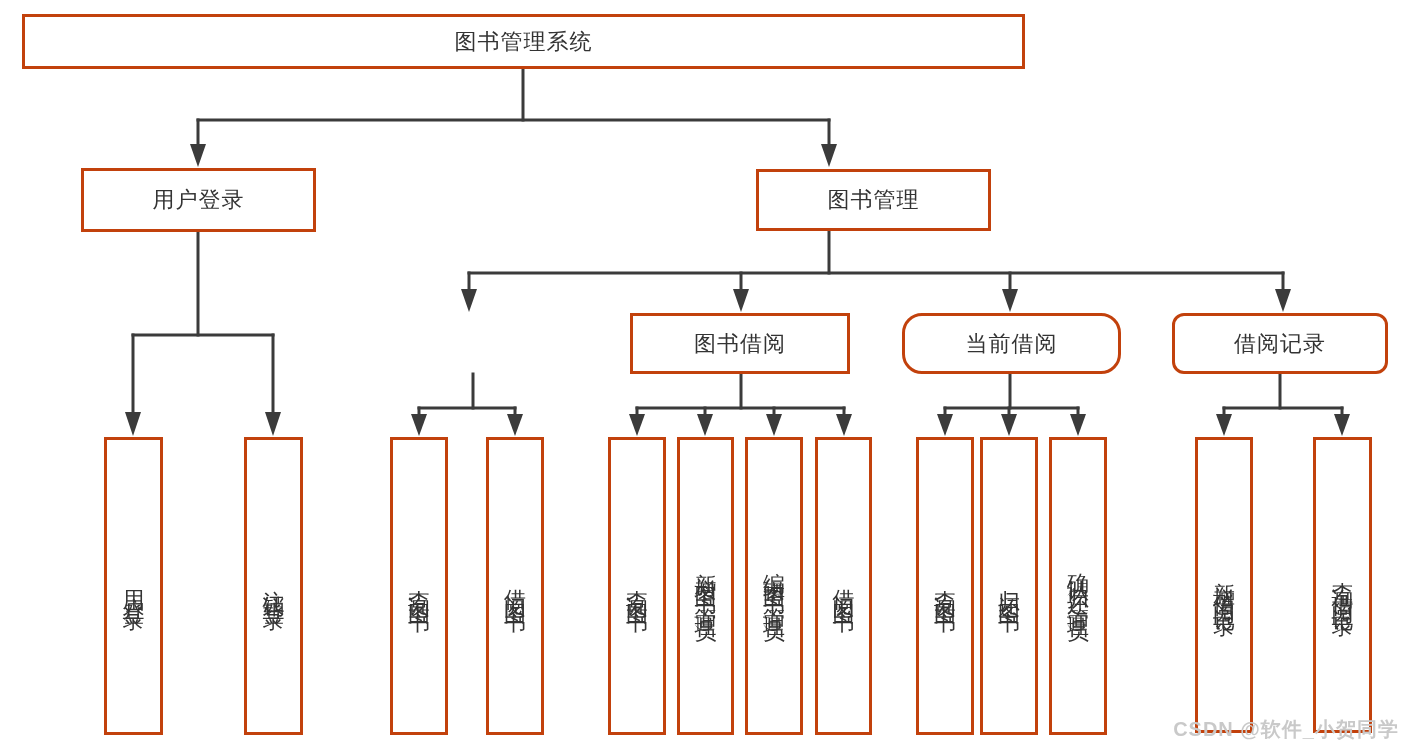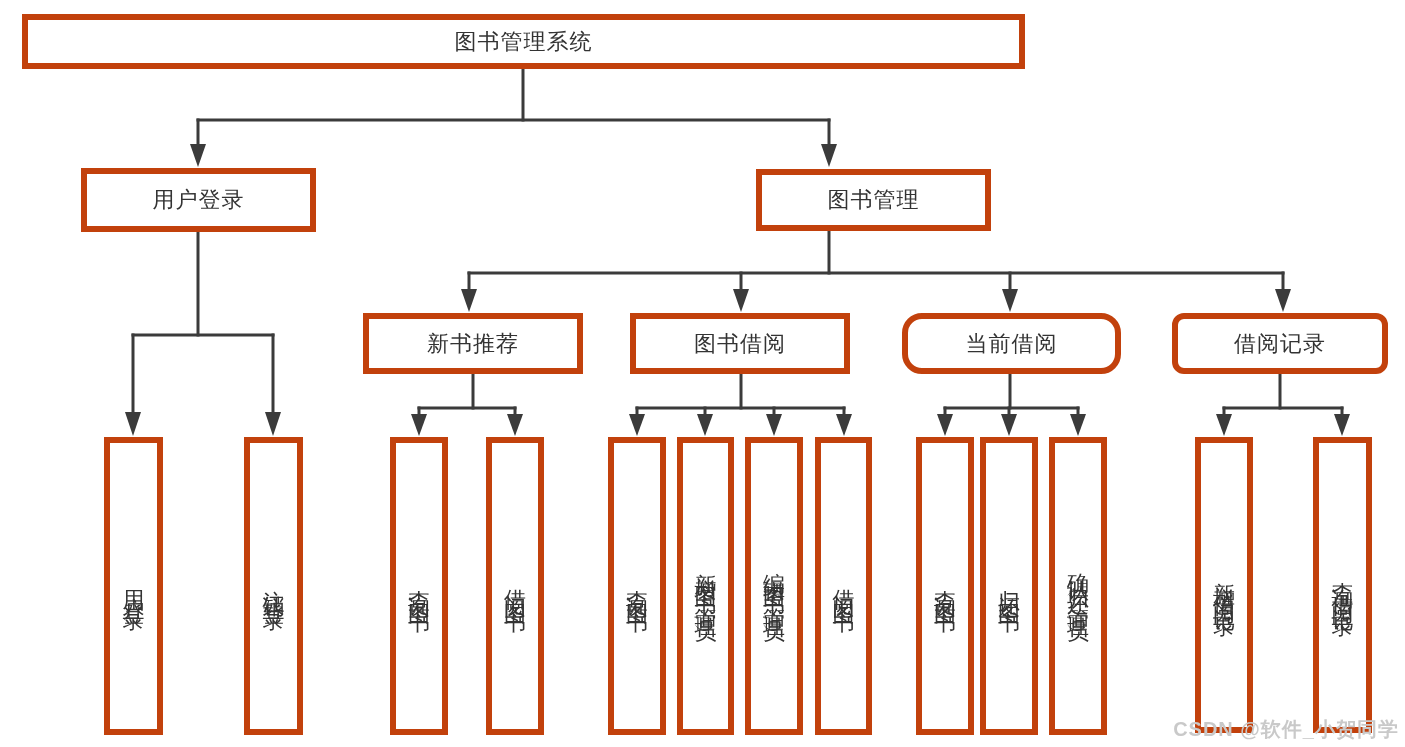--- a/index.html
+++ b/index.html
@@ -6,21 +6,21 @@
   .canvas{
     position:relative;
     width:1405px;height:747px;
     background:#ffffff;
     font-family:"Liberation Sans","DejaVu Sans",sans-serif;
     overflow:hidden;
   }
   .node{
     position:absolute;
     box-sizing:border-box;
-    border:6px solid #c2410c;
+    border:3px solid #c2410c;
     background:#ffffff;
     display:flex;
     align-items:center;
     justify-content:center;
     color:#333333;
     font-size:22px;
     letter-spacing:1px;
     text-align:center;
     z-index:2;
   }
@@ -115,21 +115,20 @@
     <polygon points="1216,414 1232,414 1224,436"></polygon>
     <line x1="1342" y1="408" x2="1342" y2="417"></line>
     <polygon points="1334,414 1350,414 1342,436"></polygon>
   </svg>
 
   <div class="node" style="left:22px;top:14px;width:1003px;height:55px;">图书管理系统</div>
 
   <div class="node" style="left:81px;top:168px;width:235px;height:64px;">用户登录</div>
   <div class="node" style="left:712px;top:169px;width:235px;height:62px;margin-left:44px;">图书管理</div>
 
-  <div class="node" style="left:363px;top:313px;width:220px;height:61px;">新书推荐</div>
   <div class="node" style="left:630px;top:313px;width:220px;height:61px;">图书借阅</div>
   <div class="node" style="left:902px;top:313px;width:219px;height:61px;border-radius:20px;">当前借阅</div>
   <div class="node" style="left:1172px;top:313px;width:216px;height:61px;border-radius:12px;">借阅记录</div>
 
   <div class="node leaf" style="left:104px;top:437px;width:59px;height:298px;">用户登录</div>
   <div class="node leaf" style="left:244px;top:437px;width:59px;height:298px;">注销登录</div>
 
   <div class="node leaf" style="left:390px;top:437px;width:58px;height:298px;">查询图书</div>
   <div class="node leaf" style="left:486px;top:437px;width:58px;height:298px;">借阅图书</div>
 

